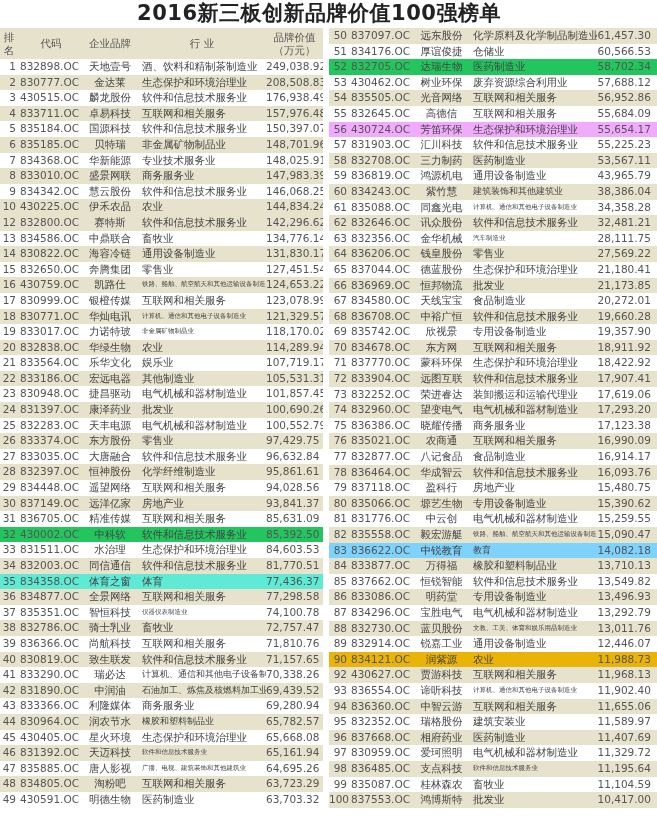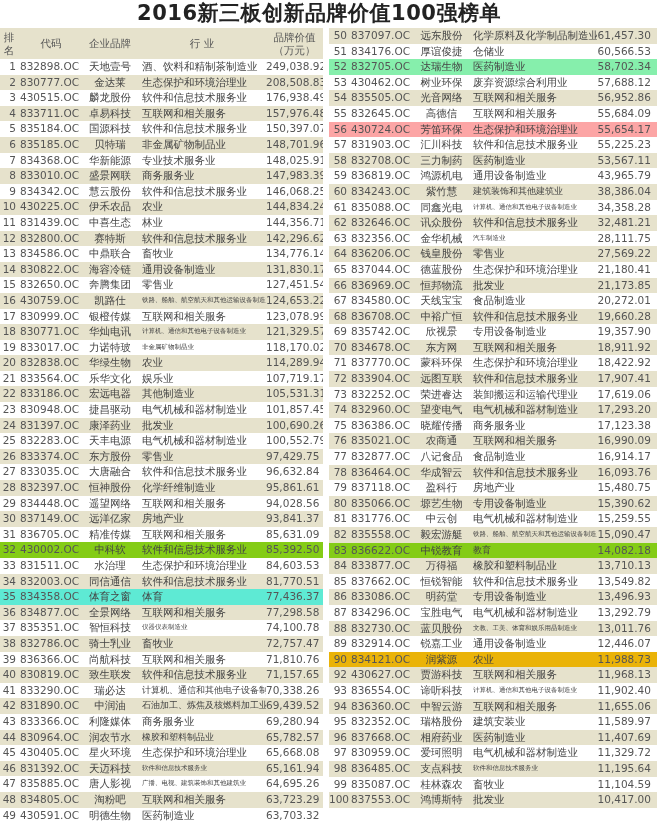--- a/index.html
+++ b/index.html
@@ -108,27 +108,20 @@
         <td class="c-ind">软件和信息技术服务业</td>
         <td class="c-val">146,068.25</td>
       </tr>
       <tr class="row" style="background: rgb(230, 226, 204);">
         <td class="c-rank">10</td>
         <td class="c-code">430225.OC</td>
         <td class="c-brand">伊禾农品</td>
         <td class="c-ind">农业</td>
         <td class="c-val">144,834.24</td>
       </tr>
-      <tr class="row" style="background: rgb(255, 255, 255);">
-        <td class="c-rank">11</td>
-        <td class="c-code">831439.OC</td>
-        <td class="c-brand">中喜生态</td>
-        <td class="c-ind">林业</td>
-        <td class="c-val">144,356.71</td>
-      </tr>
       <tr class="row" style="background: rgb(230, 226, 204);">
         <td class="c-rank">12</td>
         <td class="c-code">832800.OC</td>
         <td class="c-brand">赛特斯</td>
         <td class="c-ind">软件和信息技术服务业</td>
         <td class="c-val">142,296.62</td>
       </tr>
       <tr class="row" style="background: rgb(255, 255, 255);">
         <td class="c-rank">13</td>
         <td class="c-code">834586.OC</td>
@@ -255,21 +248,21 @@
         <td class="c-ind">房地产业</td>
         <td class="c-val">93,841.37</td>
       </tr>
       <tr class="row" style="background: rgb(255, 255, 255);">
         <td class="c-rank">31</td>
         <td class="c-code">836705.OC</td>
         <td class="c-brand">精准传媒</td>
         <td class="c-ind">互联网和相关服务</td>
         <td class="c-val">85,631.09</td>
       </tr>
-      <tr class="row" style="background: #84cc16; margin-left: 23px;">
+      <tr class="row" style="background: #22c55e; margin-left: 23px;">
         <td class="c-rank">32</td>
         <td class="c-code">430002.OC</td>
         <td class="c-brand">中科软</td>
         <td class="c-ind">软件和信息技术服务业</td>
         <td class="c-val">85,392.50</td>
       </tr>
       <tr class="row" style="background: rgb(255, 255, 255);">
         <td class="c-rank">33</td>
         <td class="c-code">831511.OC</td>
         <td class="c-brand">水治理</td>
@@ -407,21 +400,21 @@
         <td class="c-ind">化学原料及化学制品制造业</td>
         <td class="c-val">61,457.30</td>
       </tr>
       <tr class="row" style="background: rgb(255, 255, 255);">
         <td class="c-rank">51</td>
         <td class="c-code">834176.OC</td>
         <td class="c-brand">厚谊俊捷</td>
         <td class="c-ind">仓储业</td>
         <td class="c-val">60,566.53</td>
       </tr>
-      <tr class="row" style="background: #86efac;">
+      <tr class="row" style="background: #22c55e;">
         <td class="c-rank">52</td>
         <td class="c-code">832705.OC</td>
         <td class="c-brand">达瑞生物</td>
         <td class="c-ind">医药制造业</td>
         <td class="c-val">58,702.34</td>
       </tr>
       <tr class="row" style="background: rgb(255, 255, 255);">
         <td class="c-rank">53</td>
         <td class="c-code">430462.OC</td>
         <td class="c-brand">树业环保</td>
@@ -435,21 +428,21 @@
         <td class="c-ind">互联网和相关服务</td>
         <td class="c-val">56,952.86</td>
       </tr>
       <tr class="row" style="background: rgb(255, 255, 255);">
         <td class="c-rank">55</td>
         <td class="c-code">832645.OC</td>
         <td class="c-brand">高德信</td>
         <td class="c-ind">互联网和相关服务</td>
         <td class="c-val">55,684.09</td>
       </tr>
-      <tr class="row" style="background: #fca5a5;">
+      <tr class="row" style="background: #f0abfc;">
         <td class="c-rank">56</td>
         <td class="c-code">430724.OC</td>
         <td class="c-brand">芳笛环保</td>
         <td class="c-ind">生态保护和环境治理业</td>
         <td class="c-val">55,654.17</td>
       </tr>
       <tr class="row" style="background: rgb(255, 255, 255); margin-left: 24px;">
         <td class="c-rank">57</td>
         <td class="c-code">831903.OC</td>
         <td class="c-brand">汇川科技</td>
@@ -624,21 +617,21 @@
         <td class="c-ind">电气机械和器材制造业</td>
         <td class="c-val">15,259.55</td>
       </tr>
       <tr class="row" style="background: rgb(230, 226, 204);">
         <td class="c-rank">82</td>
         <td class="c-code">835558.OC</td>
         <td class="c-brand">毅宏游艇</td>
         <td class="c-ind small">铁路、船舶、航空航天和其他运输设备制造业</td>
         <td class="c-val">15,090.47</td>
       </tr>
-      <tr class="row" style="background: #84cc16;">
+      <tr class="row" style="background: #7dd3fc;">
         <td class="c-rank">83</td>
         <td class="c-code">836622.OC</td>
         <td class="c-brand">中锐教育</td>
         <td class="c-ind mid">教育</td>
         <td class="c-val">14,082.18</td>
       </tr>
       <tr class="row" style="background: rgb(230, 226, 204);">
         <td class="c-rank">84</td>
         <td class="c-code">833877.OC</td>
         <td class="c-brand">万得福</td>

